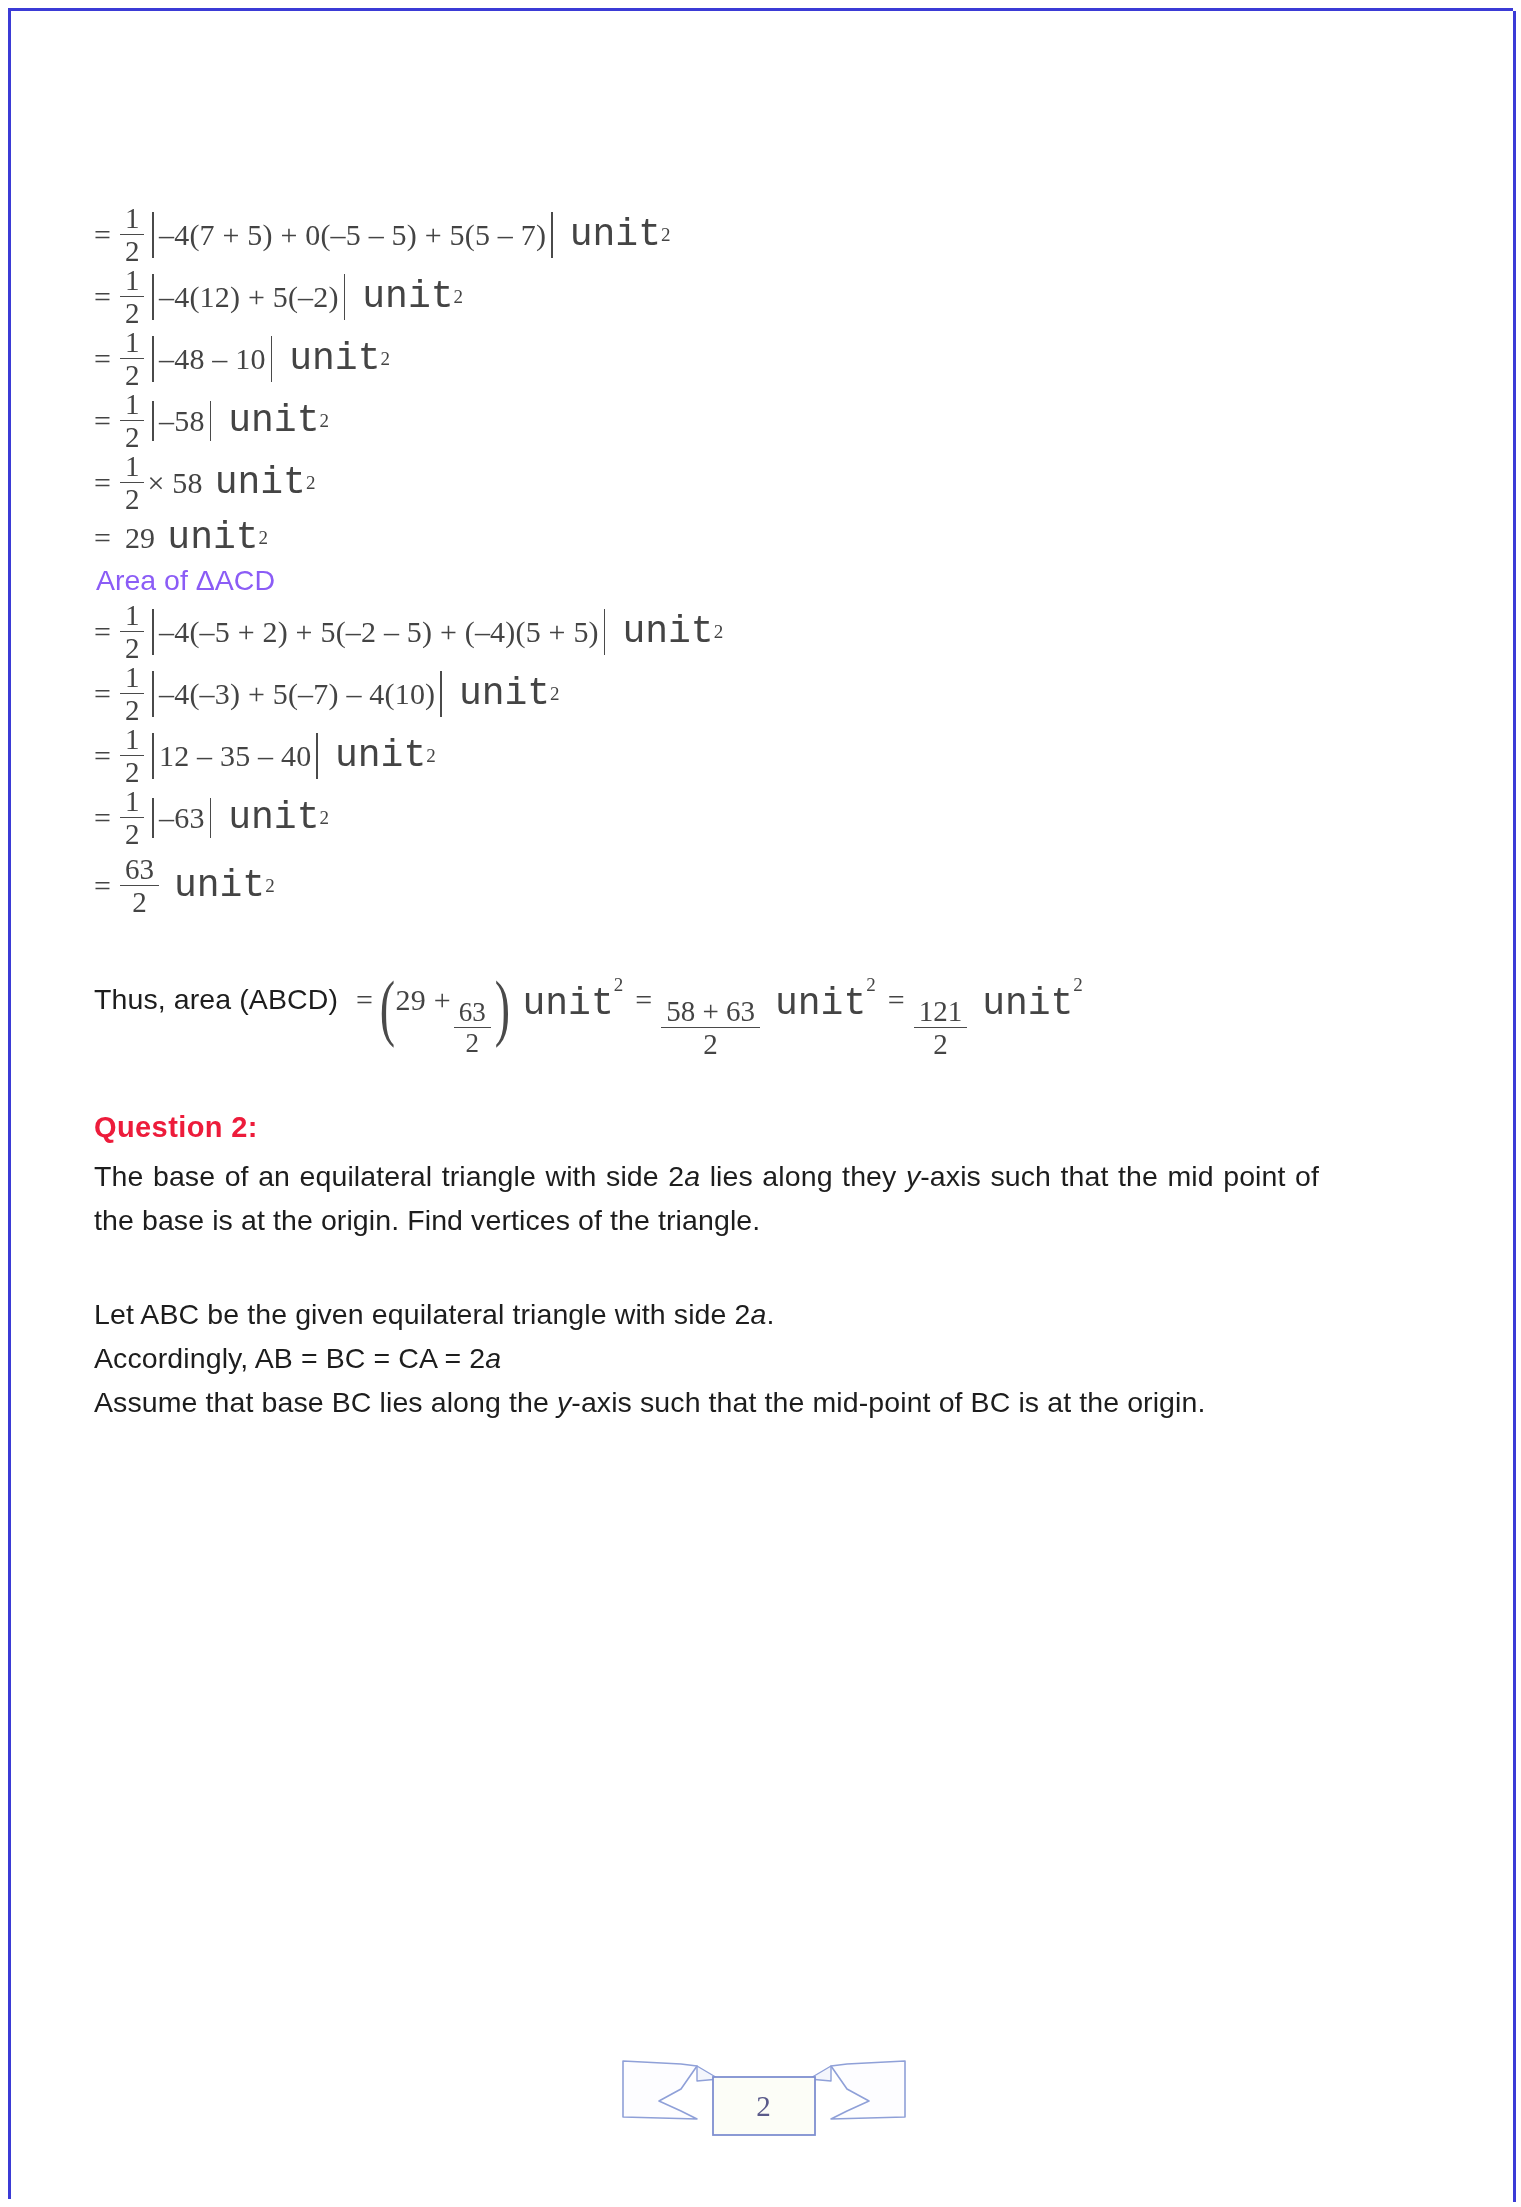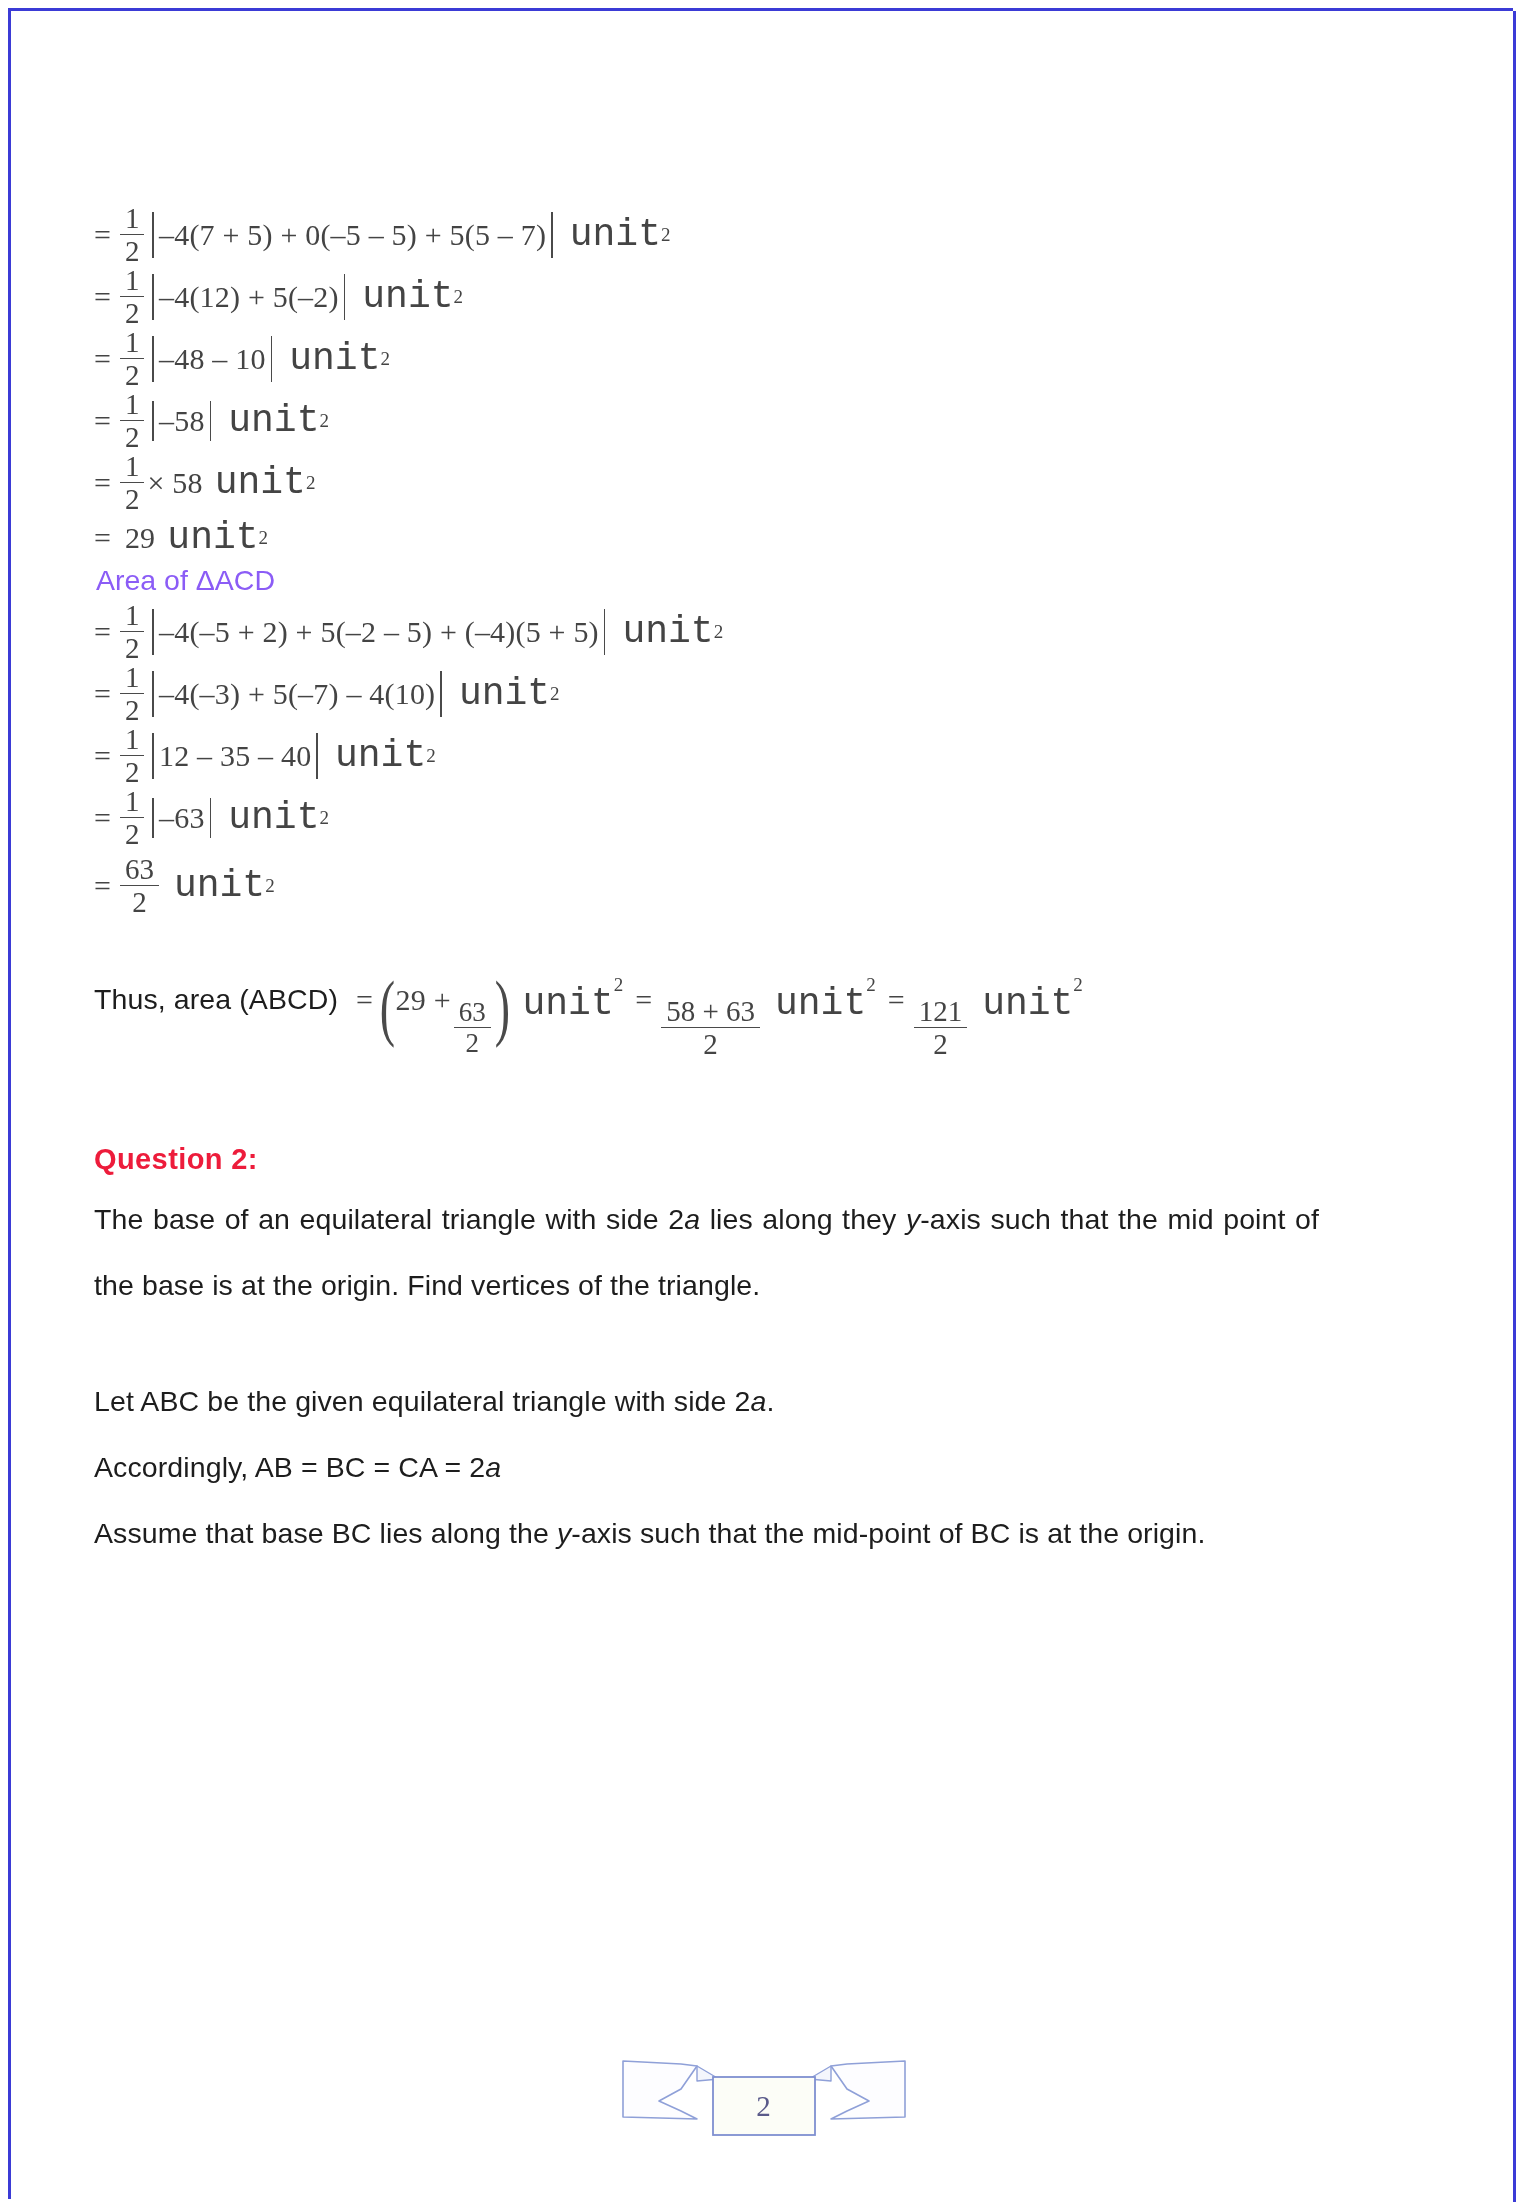--- a/index.html
+++ b/index.html
@@ -124,42 +124,41 @@
     display: inline-block;
     transform: scaleX(0.62);
     margin: 0 -4px;
   }
 
   
   .body-line {
     font-family: "Liberation Sans", sans-serif;
     color: #1d1d1d;
     font-size: 28.5px;
-    line-height: 66px;
+    line-height: 44px;
     letter-spacing: 0.1px;
   }
   .body-line.justify {
     text-align: justify;
     text-align-last: left;
   }
   .ital { font-style: italic; }
 
   .area-label {
     font-family: "Liberation Sans", sans-serif;
     color: #8b5cf6;
     font-size: 28.5px;
     margin: 2px 0 4px 2px;
   }
 
   .q-head {
     font-family: "Liberation Sans", sans-serif;
     font-weight: bold;
     font-size: 29px;
     letter-spacing: 0.4px;
-    margin-top: 32px;
   }
   .a-head {
     font-family: "Liberation Sans", sans-serif;
     font-weight: bold;
     font-size: 29px;
     letter-spacing: 0.4px;
   }
   .gap-md { height: 40px; }
   .gap-lg { height: 62px; }
 

